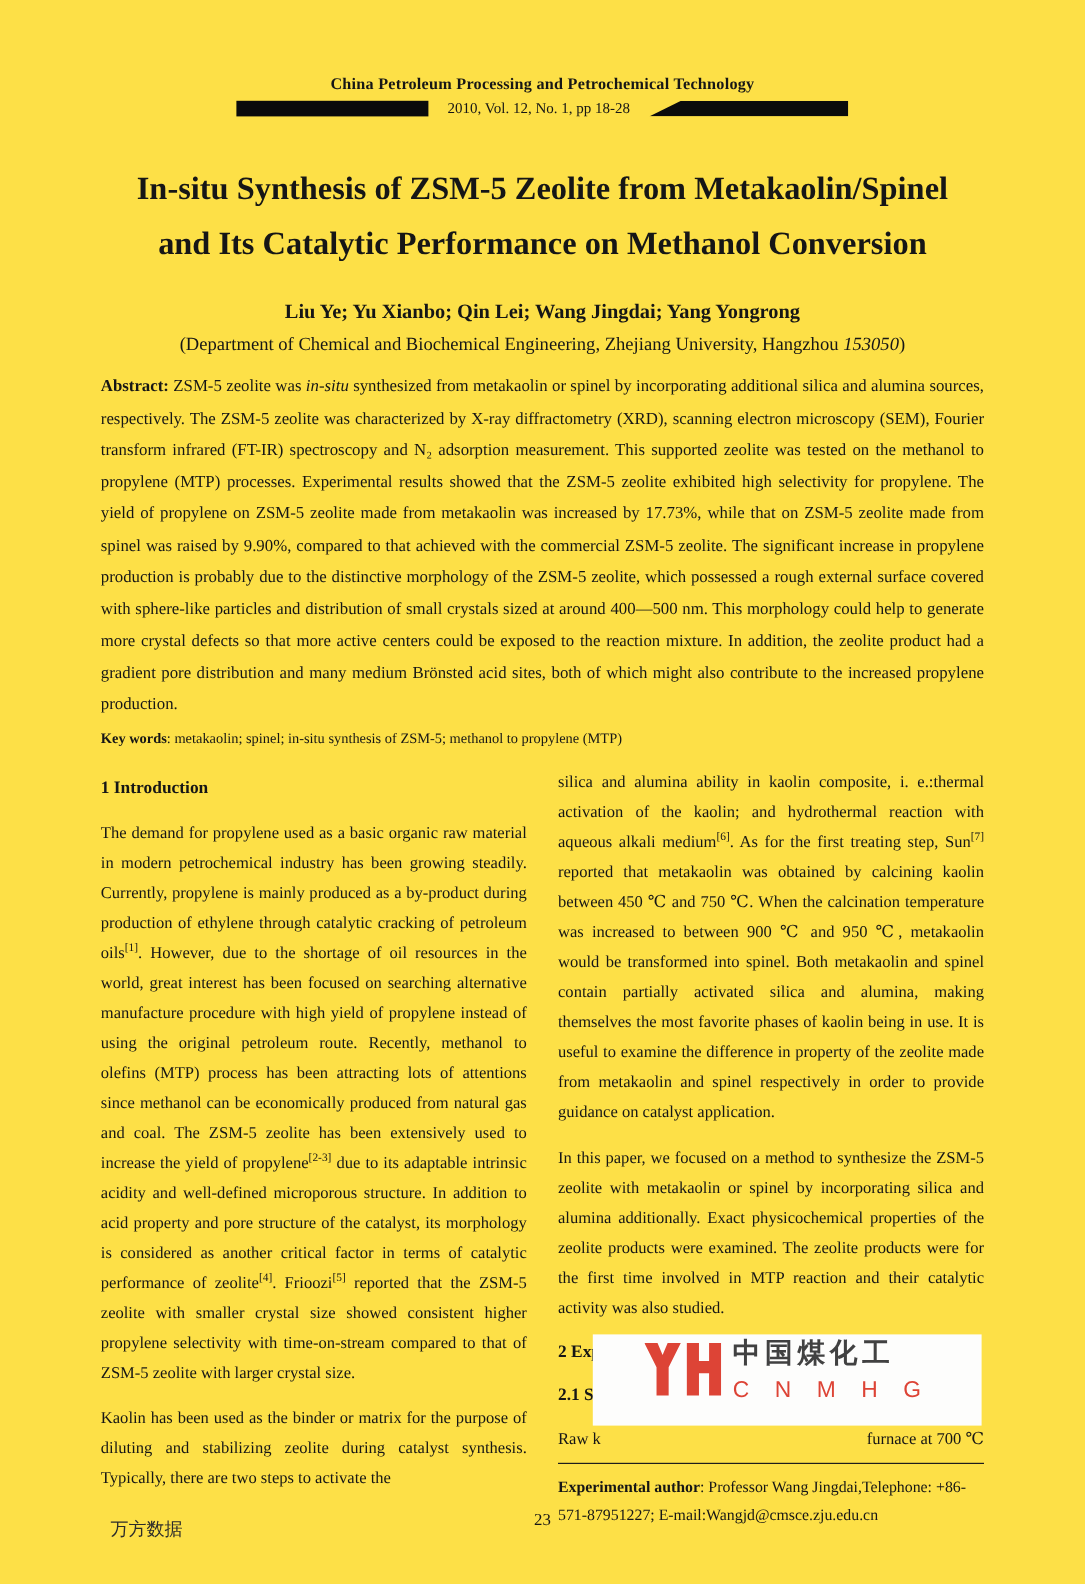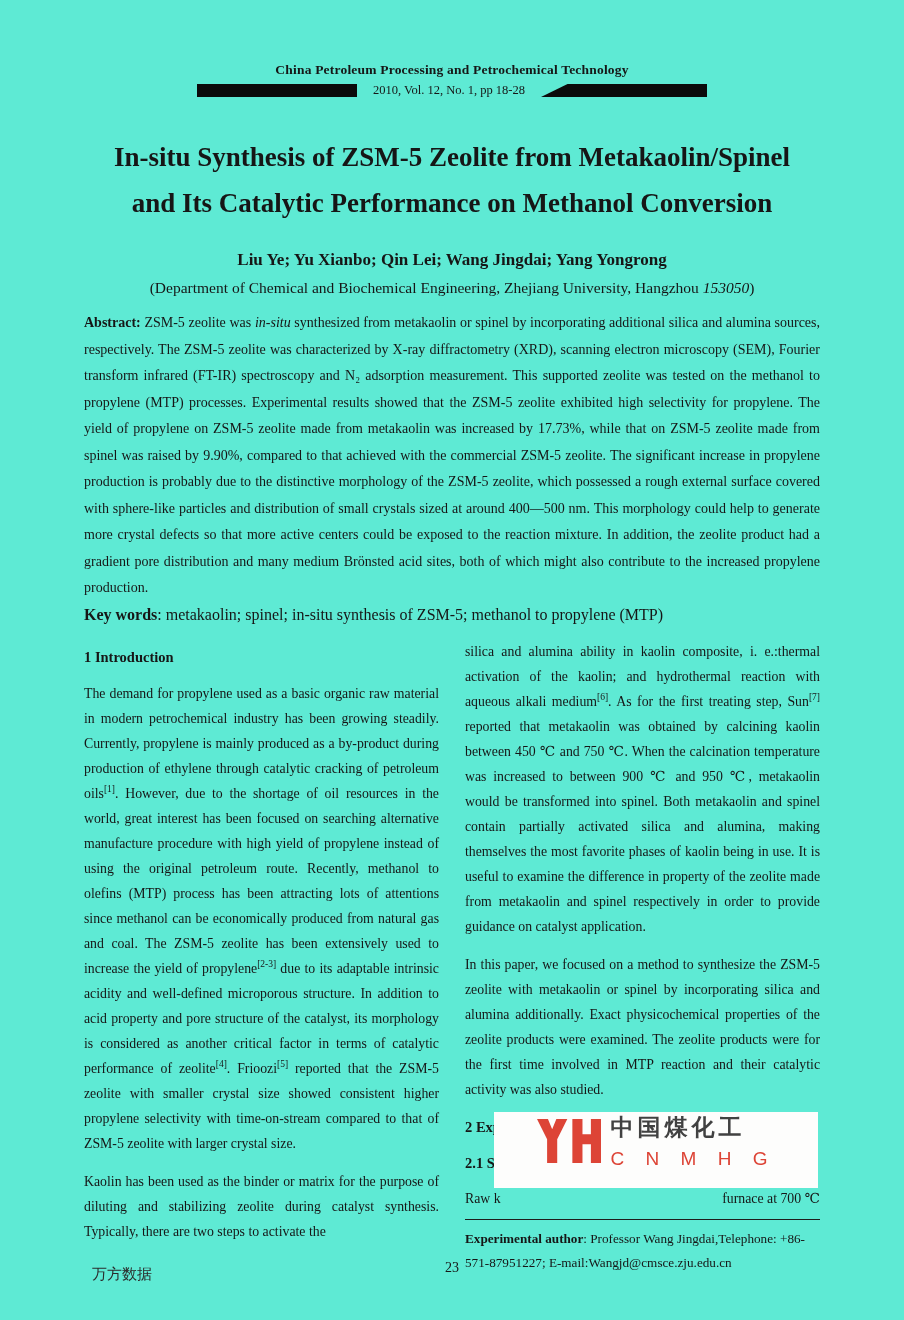--- a/index.html
+++ b/index.html
@@ -1,40 +1,40 @@
 <!DOCTYPE html>
 <html><head>
 <meta charset="utf-8">
 <style>
   * { margin:0; padding:0; box-sizing:border-box; }
   html,body { background:#ffffff; }
   .page {
     width:904px; height:1320px; position:relative; margin:0 auto;
-    background:#5eead4; overflow:hidden;
+    background:#fde047; overflow:hidden;
     font-family:"Liberation Serif","DejaVu Serif",serif; color:#161616;
   }
   .content { padding:62px 84px 0 84px; }
 
   
   .journal { text-align:center; font-weight:bold; font-size:13.5px; letter-spacing:0.2px; }
   .issue-row { display:flex; align-items:center; justify-content:center; gap:16px; margin-top:5px; }
   .bar { background:#0b0b0b; height:13px; display:inline-block; }
   .bar-left { width:160px; }
   .bar-right { width:166px; clip-path:polygon(16% 0, 100% 0, 100% 100%, 0 100%); }
   .issue { font-size:12.5px; white-space:nowrap; }
 
   
   .title { text-align:center; font-size:27px; font-weight:bold; line-height:46px; margin-top:36px; }
   .authors { text-align:center; font-size:17px; font-weight:bold; margin-top:24px; }
   .affiliation { text-align:center; font-size:15.5px; margin-top:9px; }
 
   
   .abstract { margin-top:13px; font-size:14px; line-height:26.5px; text-align:justify; }
   .bold-label { font-weight:bold; }
-  .keywords { font-size:16px; line-height:24px; margin-top:1px; }
+  .keywords { font-size:12px; line-height:24px; margin-top:1px; }
 
   
   .columns { display:flex; gap:26px; margin-top:12px; }
   .col { width:355px; font-size:13.8px; line-height:25px; text-align:justify; }
   .sec-heading { font-size:14.5px; font-weight:bold; margin:6px 0 11px 0; text-align:left; }
   .col p { margin-bottom:13px; }
   sup { font-size:9.5px; line-height:0; }
   .partial-head { font-weight:bold; font-size:14.5px; margin:2px 0 10px 0; }
   .partial-line { display:flex; justify-content:space-between; margin-bottom:4px; }
 

